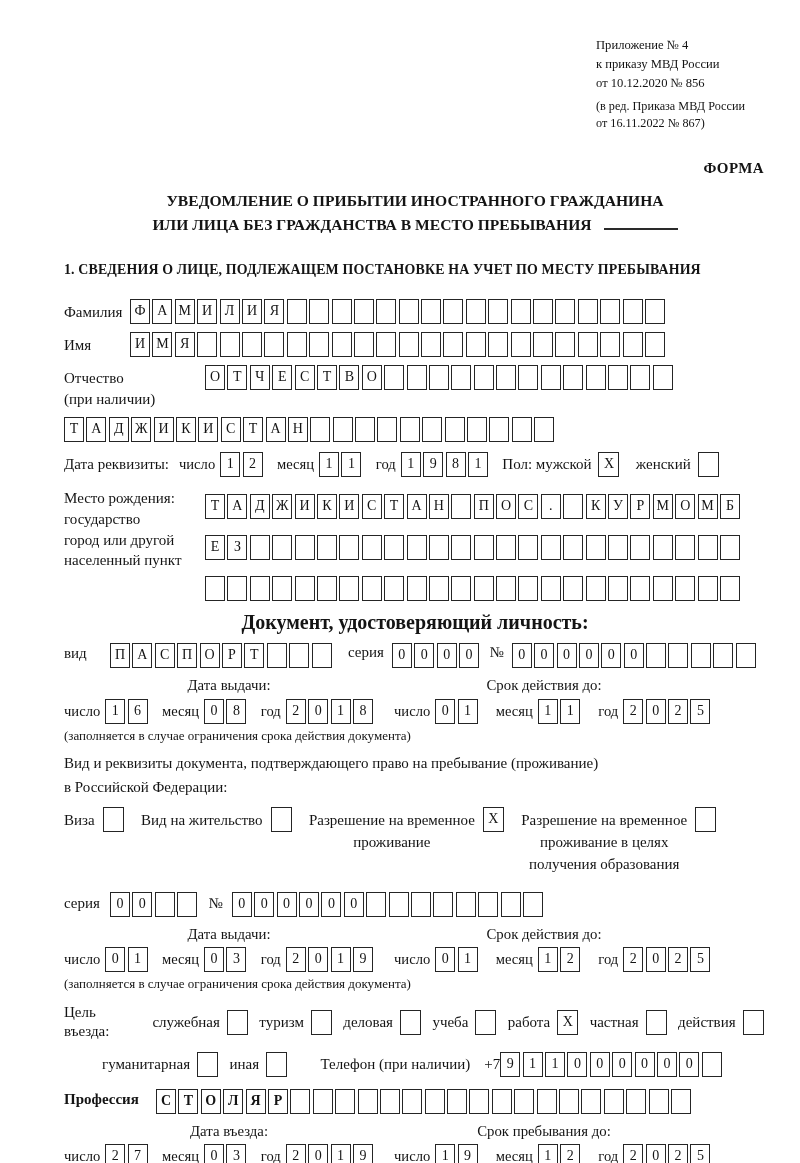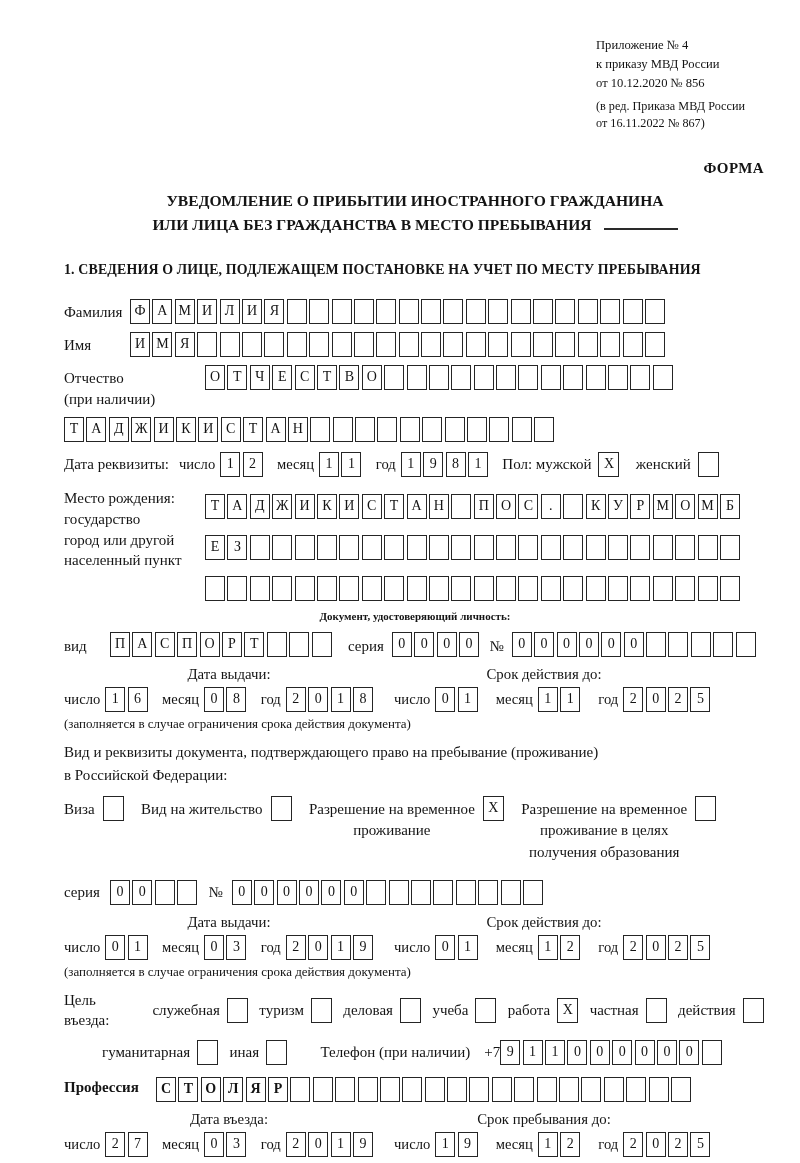--- a/index.html
+++ b/index.html
@@ -44,21 +44,21 @@
   
   .optrow{display:flex;align-items:flex-start;gap:15px;margin:10px 0 16px 0;}
   .optitem{display:inline-flex;align-items:flex-start;gap:8px;}
   .optlbl{line-height:1.45;padding-top:3px;}
   .optlbl.center{text-align:center;}
   
   .purpose{display:flex;align-items:center;gap:9px;margin:6px 0 10px 0;flex-wrap:nowrap;}
   .pitem{display:inline-flex;align-items:center;gap:7px;white-space:nowrap;}
   .purpose2{display:flex;align-items:center;gap:9px;margin:4px 0 12px 0;padding-left:38px;}
   .phone-group{display:inline-flex;align-items:center;margin-left:22px;}
-  .docheader{text-align:center;font-weight:bold;font-size:11px;margin:2px 0 8px 0;}
+  .docheader{text-align:center;font-weight:bold;font-size:20px;margin:2px 0 8px 0;}
   .restext{margin:4px 0 2px 0;}
 </style>
 </head>
 <body>
 
 <div class="page">
 
   <div class="annex">
     <div>Приложение № 4</div>
     <div>к приказу МВД России</div>
@@ -135,21 +135,21 @@
     </div>
     <div>
       <div class="boxrow mb7"><span class="box">Т</span><span class="box">А</span><span class="box">Д</span><span class="box">Ж</span><span class="box">И</span><span class="box">К</span><span class="box">И</span><span class="box">С</span><span class="box">Т</span><span class="box">А</span><span class="box">Н</span><span class="box"></span><span class="box">П</span><span class="box">О</span><span class="box">С</span><span class="box">.</span><span class="box"></span><span class="box">К</span><span class="box">У</span><span class="box">Р</span><span class="box">М</span><span class="box">О</span><span class="box">М</span><span class="box">Б</span></div>
       <div class="boxrow mb7"><span class="box">Е</span><span class="box">З</span><span class="box"></span><span class="box"></span><span class="box"></span><span class="box"></span><span class="box"></span><span class="box"></span><span class="box"></span><span class="box"></span><span class="box"></span><span class="box"></span><span class="box"></span><span class="box"></span><span class="box"></span><span class="box"></span><span class="box"></span><span class="box"></span><span class="box"></span><span class="box"></span><span class="box"></span><span class="box"></span><span class="box"></span><span class="box"></span></div>
       <div class="boxrow"><span class="box"></span><span class="box"></span><span class="box"></span><span class="box"></span><span class="box"></span><span class="box"></span><span class="box"></span><span class="box"></span><span class="box"></span><span class="box"></span><span class="box"></span><span class="box"></span><span class="box"></span><span class="box"></span><span class="box"></span><span class="box"></span><span class="box"></span><span class="box"></span><span class="box"></span><span class="box"></span><span class="box"></span><span class="box"></span><span class="box"></span><span class="box"></span></div>
     </div>
   </div>
 
   <div class="docheader">Документ, удостоверяющий личность:</div>
 
-  <div class="frow" style="align-items:flex-end;">
+  <div class="frow" style="align-items:flex-start;">
     <span class="flabel w46" style="padding-top:0;">вид</span>
     <span class="boxrow"><span class="box">П</span><span class="box">А</span><span class="box">С</span><span class="box">П</span><span class="box">О</span><span class="box">Р</span><span class="box">Т</span><span class="box"></span><span class="box"></span><span class="box"></span></span>
     <span style="margin:0 8px 0 14px;">серия</span>
     <span class="boxrow"><span class="box">0</span><span class="box">0</span><span class="box">0</span><span class="box">0</span></span>
     <span style="margin:0 8px 0 8px;">№</span>
     <span class="boxrow"><span class="box">0</span><span class="box">0</span><span class="box">0</span><span class="box">0</span><span class="box">0</span><span class="box">0</span><span class="box"></span><span class="box"></span><span class="box"></span><span class="box"></span><span class="box"></span></span>
   </div>
 
   <div class="dhead">
     <div class="h1">Дата выдачи:</div>

